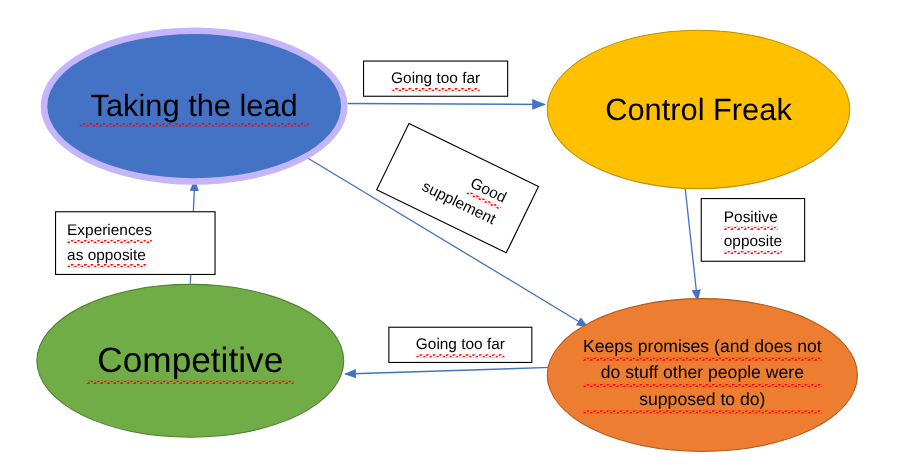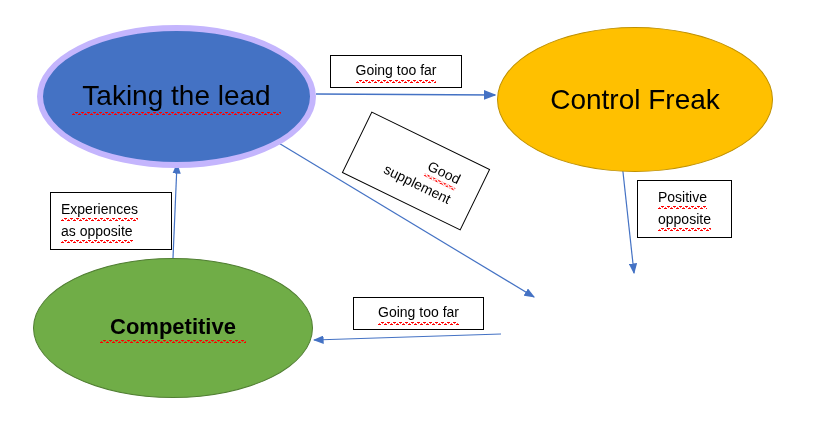--- a/index.html
+++ b/index.html
@@ -58,21 +58,21 @@
     left: 497px; top: 27px; width: 276px; height: 145px;
     background: #FFC000;
     border: 1px solid #BF9000;
   }
   #node-control-freak .node-text { font-size: 28px; }
   #node-competitive {
     left: 33px; top: 258px; width: 280px; height: 140px;
     background: #70AD47;
     border: 1px solid #507E32;
   }
-  #node-competitive .node-text { font-size: 22px; font-weight: bold; }
+  #node-competitive .node-text { font-size: 32px; }
   #node-keeps-promises {
     left: 497px; top: 271px; width: 283px; height: 140px;
     background: #ED7D31;
     border: 1px solid #AE5A21;
   }
   #node-keeps-promises .node-text { font-size: 16px; }
   #node-keeps-promises .node-text div { margin: 2px 0; }
 
   .label-box {
     position: absolute;
@@ -90,21 +90,21 @@
 
   #label-going-too-far-top {
     left: 330px; top: 55px; width: 132px; height: 33px;
     align-items: center;
   }
   #label-going-too-far-bottom {
     left: 353px; top: 297px; width: 131px; height: 33px;
     align-items: center;
   }
   #label-experiences-as-difficult {
-    left: 50px; top: 192px; width: 122px; height: 58px;
+    left: 50px; top: 192px; width: 146px; height: 58px;
     padding-left: 10px;
     align-items: flex-start;
   }
   #label-positive-opposite {
     left: 637px; top: 180px; width: 95px; height: 58px;
     padding-left: 20px;
     align-items: flex-start;
   }
   #label-good-supplement {
     left: 350px; top: 137px; width: 132px; height: 68px;
@@ -145,20 +145,27 @@
   </div>
 
   <div class="node" id="node-control-freak">
     <span class="node-text">Control Freak</span>
   </div>
 
   <div class="node" id="node-competitive">
     <span class="node-text squiggle">Competitive</span>
   </div>
 
+  <div class="node" id="node-keeps-promises">
+    <div class="node-text">
+      <div class="squiggle">Keeps promises (and does not</div>
+      <div class="squiggle">do stuff other people were</div>
+      <div class="squiggle">supposed to do)</div>
+    </div>
+  </div>
 
   <div class="label-box" id="label-going-too-far-top">
     <div class="squiggle">Going too far</div>
   </div>
 
   <div class="label-box" id="label-good-supplement">
     <div class="gs-line1 squiggle">Good</div>
     <div class="gs-line2">supplement</div>
   </div>
 

